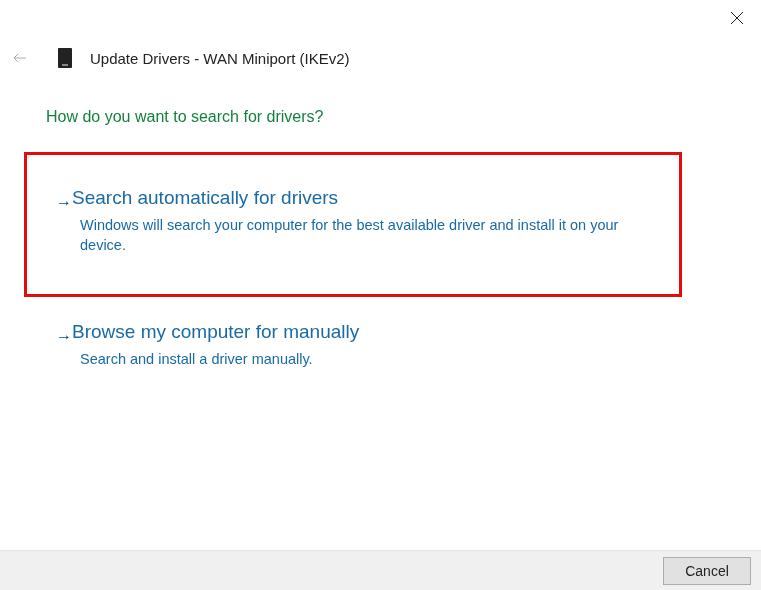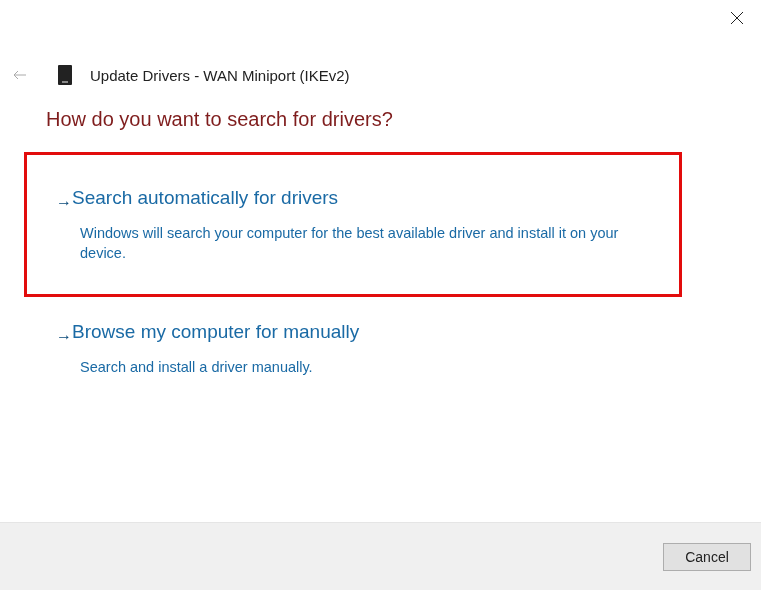--- a/index.html
+++ b/index.html
@@ -25,21 +25,21 @@
       display: flex;
       align-items: center;
       justify-content: center;
     }
     .close-btn svg {
       width: 12px;
       height: 12px;
     }
     .header {
       position: absolute;
-      top: 65px;
+      top: 48px;
       left: 10px;
       display: flex;
       align-items: center;
       gap: 18px;
     }
     .back-arrow {
       width: 20px;
       height: 20px;
       display: flex;
       align-items: center;
@@ -66,22 +66,22 @@
       background: #888;
     }
     .header-title {
       font-size: 15px;
       color: #222;
     }
     .main-question {
       position: absolute;
       top: 108px;
       left: 46px;
-      font-size: 20px;
-      color: #7f1d1d;
+      font-size: 16px;
+      color: #15803d;
       font-weight: 400;
     }
     .option {
       position: absolute;
       left: 56px;
       width: 620px;
       cursor: pointer;
     }
     .option-1-wrap {
       position: absolute;
@@ -107,30 +107,30 @@
     .option-title {
       font-size: 19px;
       color: #1a6aa5;
       margin-left: 16px;
       line-height: 1.3;
     }
     .option-desc {
       font-size: 14.5px;
       color: #1a6aa5;
       margin-left: 24px;
-      margin-top: 12px;
+      margin-top: 4px;
       line-height: 1.4;
       max-width: 560px;
     }
     .footer {
       position: absolute;
       bottom: 0;
       left: 0;
       right: 0;
-      height: 68px;
+      height: 40px;
       background: #f0f0f0;
       border-top: 1px solid #e5e5e5;
       display: flex;
       align-items: center;
       justify-content: flex-end;
       padding-right: 10px;
     }
     .cancel-btn {
       width: 88px;
       height: 28px;

